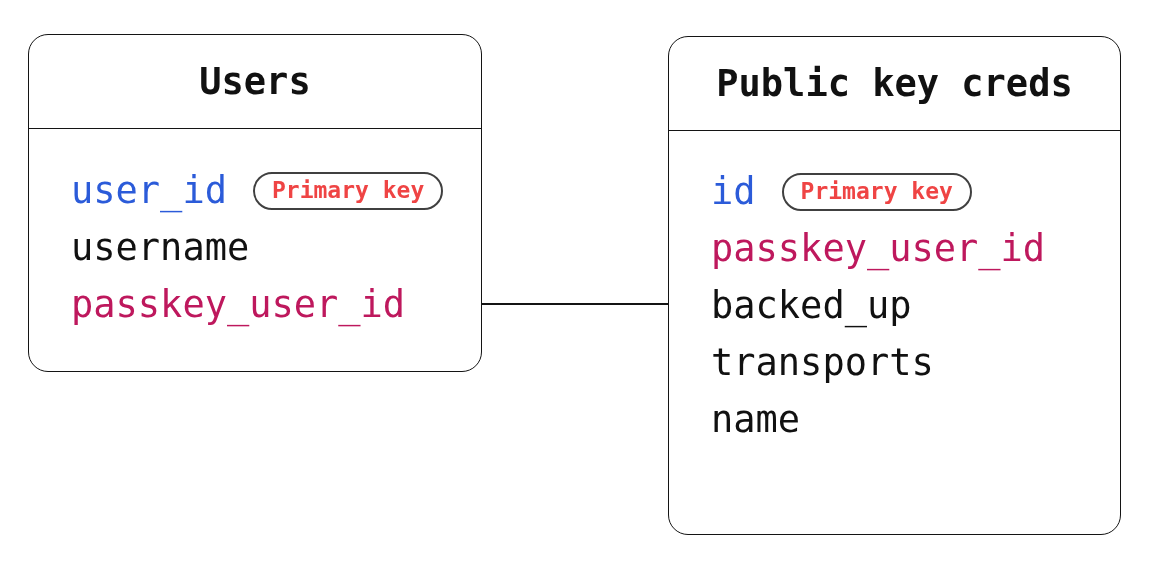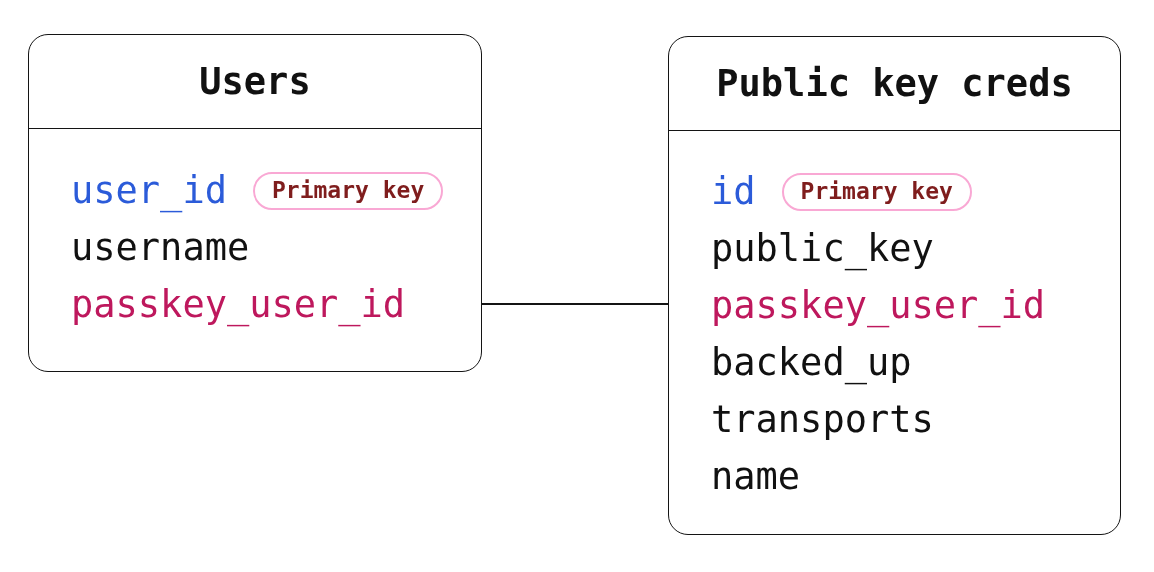--- a/index.html
+++ b/index.html
@@ -63,26 +63,26 @@
     white-space: nowrap;
   }
   .field-name {
     font-size: 37px;
     color: #111111;
   }
   .field-name.blue   { color: #2b5bd9; }
   .field-name.orange { color: #be185d; }
   .pk-badge {
     margin-left: 26px;
-    border: 2px solid #f9a8d4;
+    border: 2px solid #404040;
     border-radius: 999px;
     padding: 2px 17px 4px 17px;
     font-size: 23px;
     font-weight: bold;
-    color: #7f1d1d;
+    color: #ef4444;
     line-height: 28px;
     white-space: nowrap;
   }
   .connector {
     position: absolute;
     left: 481px;
     top: 303px;
     width: 188px;
     height: 2px;
     background: #141414;
@@ -116,23 +116,20 @@
   <div class="table-box pkc">
     <div class="table-header">
       <span class="table-title">Public key creds</span>
     </div>
     <div class="table-body">
       <div class="field-row">
         <span class="field-name blue">id</span>
         <span class="pk-badge">Primary key</span>
       </div>
       <div class="field-row">
-        <span class="field-name">public_key</span>
-      </div>
-      <div class="field-row">
         <span class="field-name orange">passkey_user_id</span>
       </div>
       <div class="field-row">
         <span class="field-name">backed_up</span>
       </div>
       <div class="field-row">
         <span class="field-name">transports</span>
       </div>
       <div class="field-row">
         <span class="field-name">name</span>

